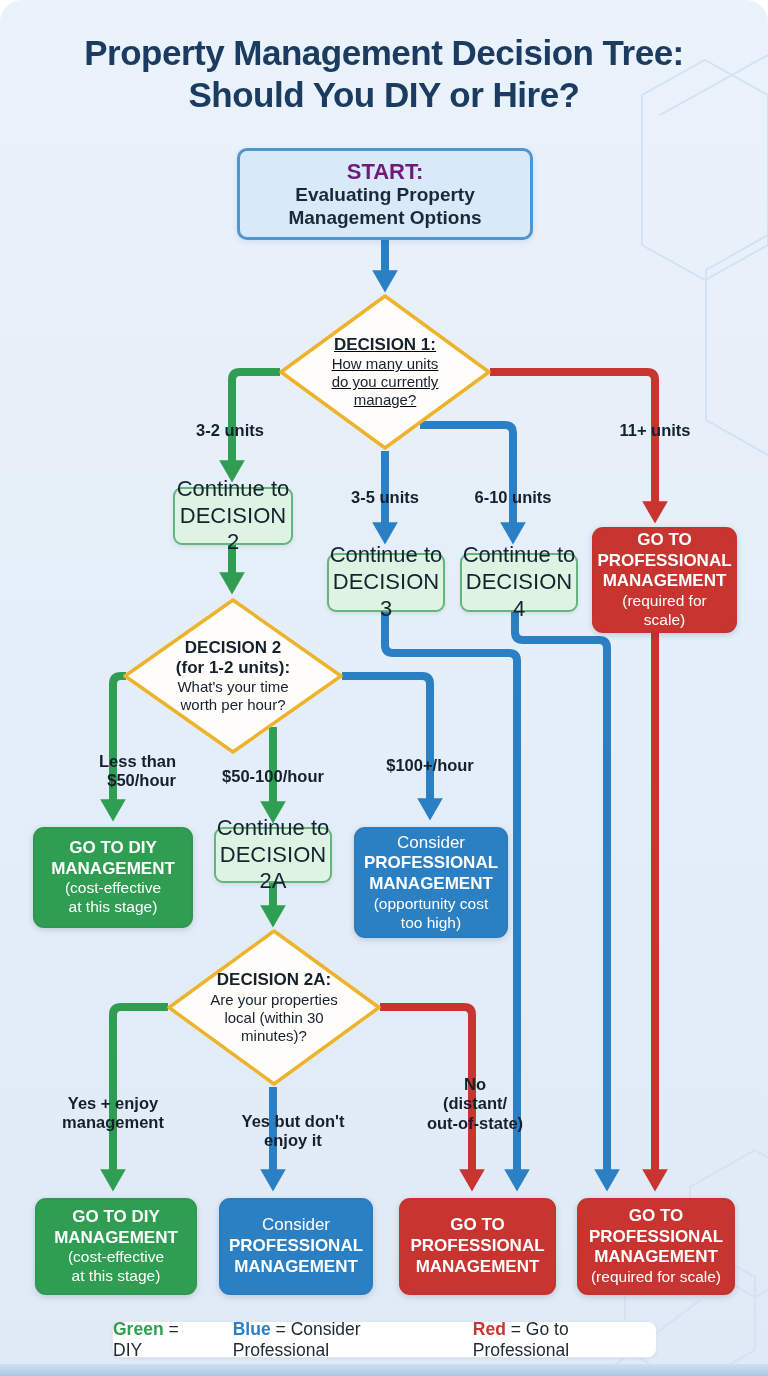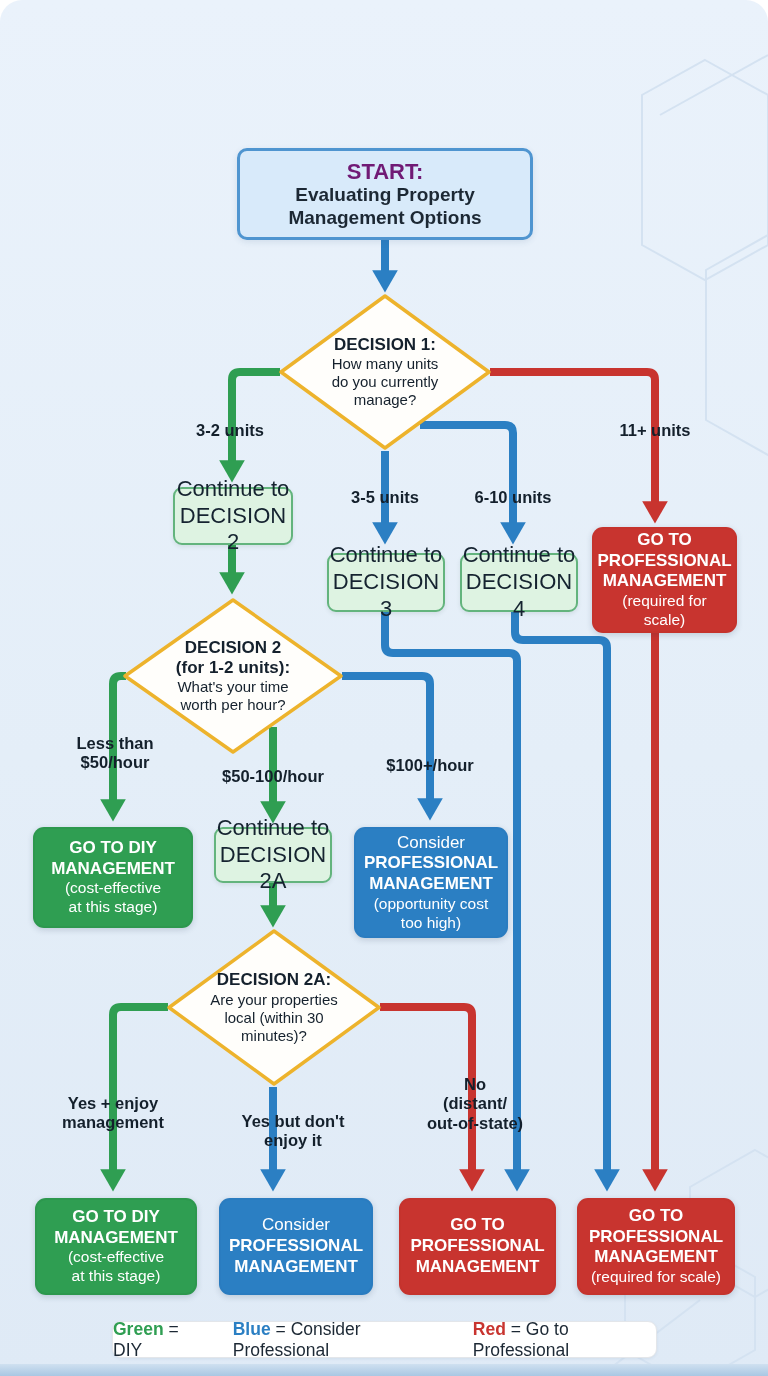--- a/index.html
+++ b/index.html
@@ -100,28 +100,30 @@
         </g>
 
         <g stroke="#c8342f">
           <path d="M490 372 L647 372 Q655 372 655 380 L655 502" marker-end="url(#ah-r)"></path>
           <path d="M655 633 L655 1170" marker-end="url(#ah-r)"></path>
           <path d="M380 1007 L464 1007 Q472 1007 472 1015 L472 1170" marker-end="url(#ah-r)"></path>
         </g>
       </g>
     </svg>
 
+    <div class="abs title pre">Property Management Decision Tree:
+Should You DIY or Hire?</div>
 
     <div class="abs start">
       <div class="start-label">START:</div>
       <div class="start-body pre">Evaluating Property
 Management Options</div>
     </div>
 
-    <div class="abs diamond" style="left:278px;top:293px;width:214px;height:158px;">
+    <div class="abs diamond" style="left:278px;top:293px;width:214px;height:158px;text-decoration:underline;">
       <svg width="214" height="158" style="left:0;top:0;">
           <polygon points="107,3 211,79 107,155 3,79" fill="#fffefb" stroke="#edb32c" stroke-width="3.5" stroke-linejoin="round"></polygon>
         </svg>
       <div class="dtext">
         <div class="d-head pre">DECISION 1:</div>
         <div class="d-body pre">How many units
 do you currently
 manage?</div>
       </div>
     </div>
@@ -147,21 +149,21 @@
         <div class="d-body pre">Are your properties
 local (within 30
 minutes)?</div>
       </div>
     </div>
 
     <div class="abs lbl pre" style="left:170px;top:421px;width:120px;">3-2 units</div>
     <div class="abs lbl pre" style="left:325px;top:488px;width:120px;">3-5 units</div>
     <div class="abs lbl pre" style="left:453px;top:488px;width:120px;">6-10 units</div>
     <div class="abs lbl pre" style="left:595px;top:421px;width:120px;">11+ units</div>
-    <div class="abs lbl pre" style="left:54px;top:734px;width:122px;">Less than
+    <div class="abs lbl pre" style="left:54px;top:752px;width:122px;text-align:right;">Less than
 $50/hour</div>
     <div class="abs lbl pre" style="left:203px;top:767px;width:140px;">$50-100/hour</div>
     <div class="abs lbl pre" style="left:370px;top:756px;width:120px;">$100+/hour</div>
     <div class="abs lbl pre" style="left:43px;top:1094px;width:140px;">Yes + enjoy
 management</div>
     <div class="abs lbl pre" style="left:223px;top:1112px;width:140px;">Yes but don't
 enjoy it</div>
     <div class="abs lbl pre" style="left:405px;top:1075px;width:140px;">No
 (distant/
 out-of-state)</div>

